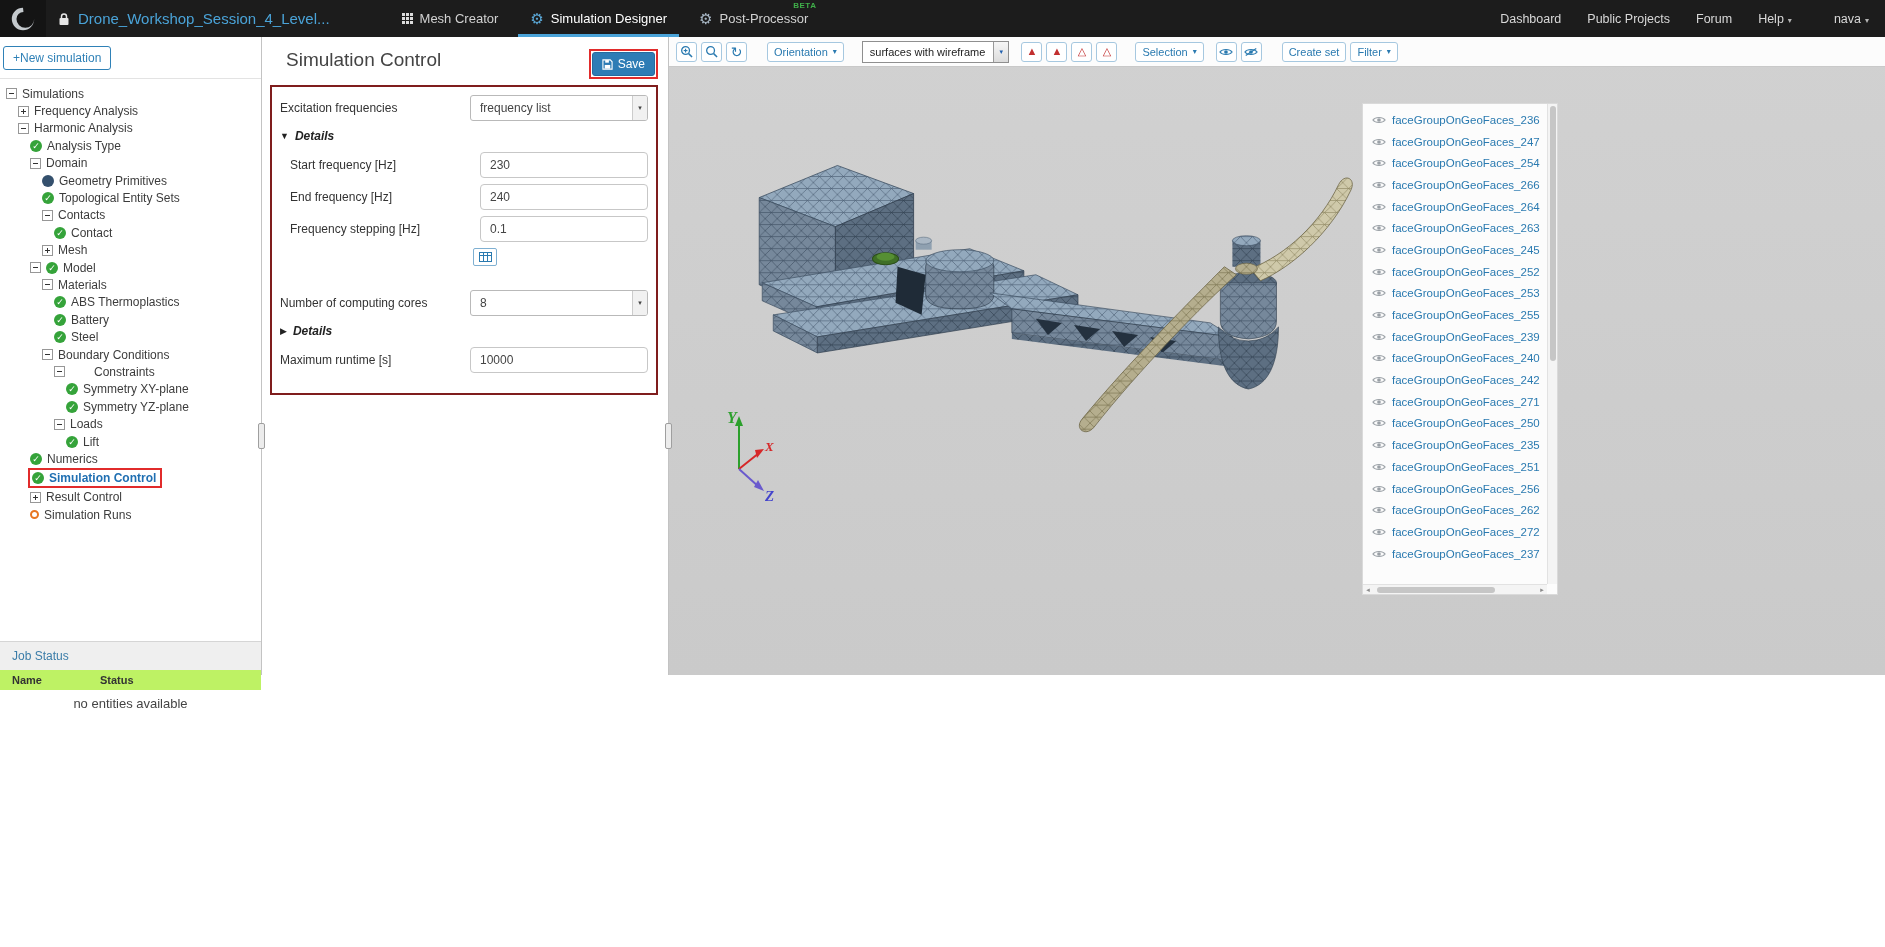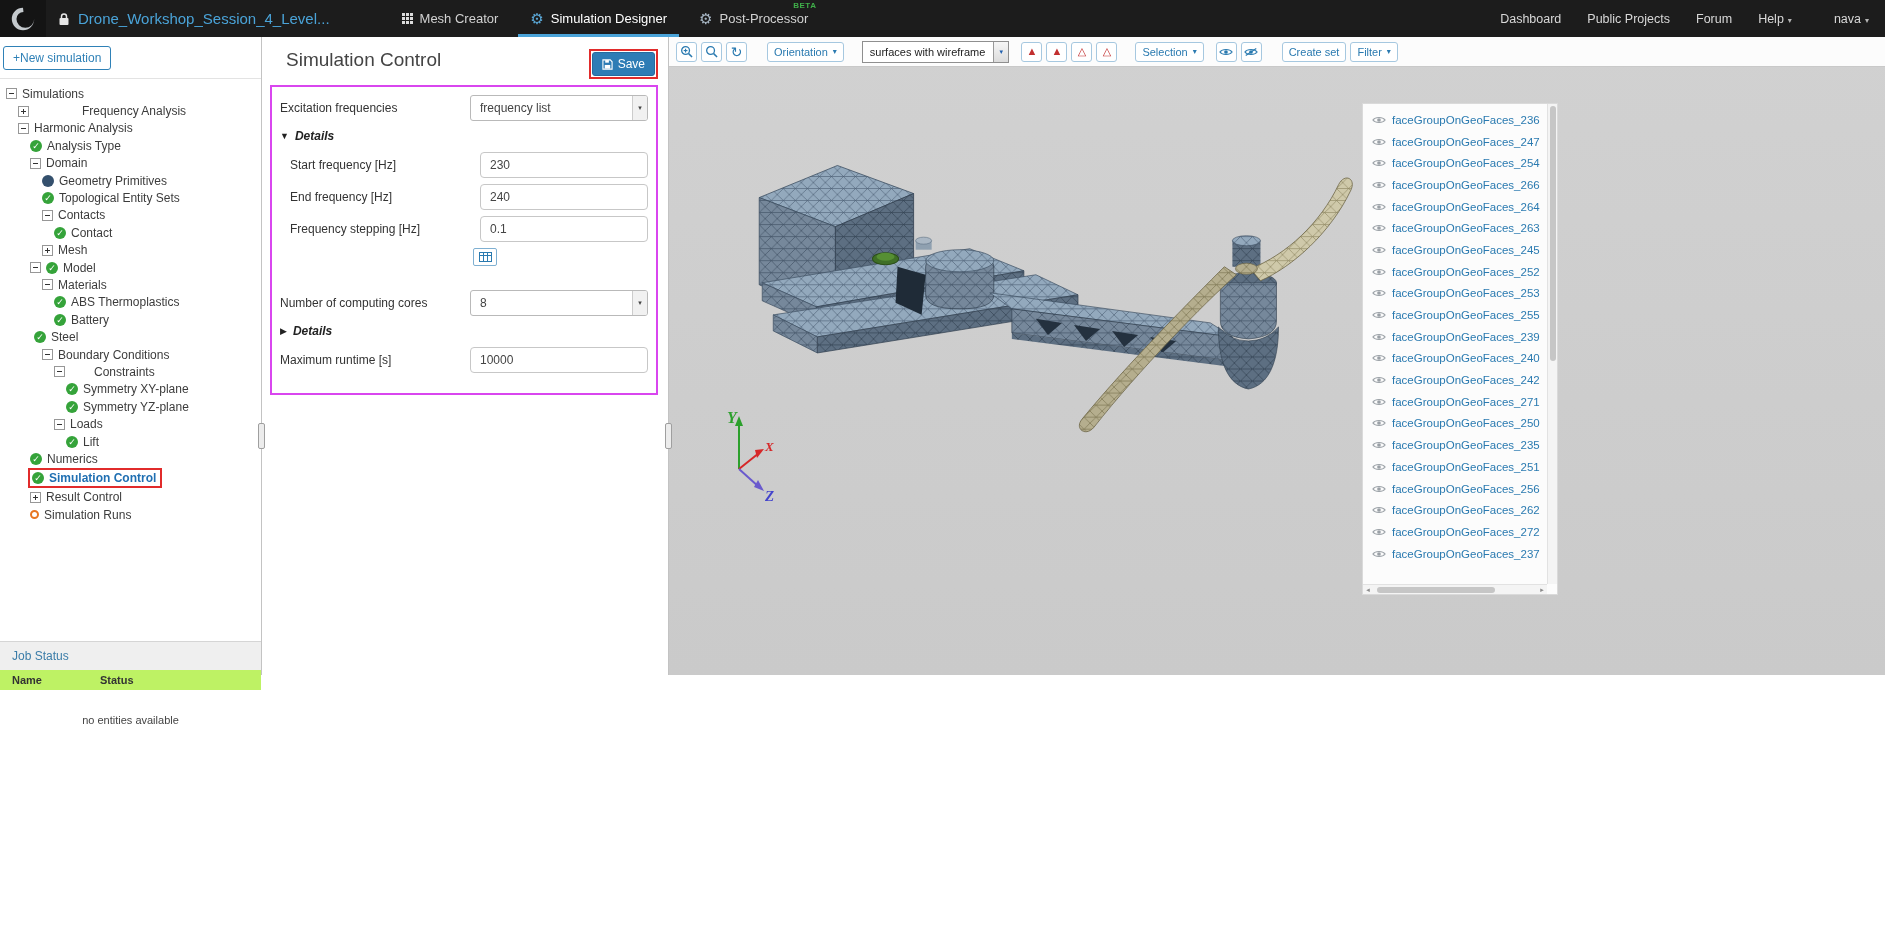--- a/index.html
+++ b/index.html
@@ -44,30 +44,30 @@
   .st-check::before { content:"✓"; }
   .st-dot { background:#34506d; }
   .st-pending { width:9px; height:9px; background:#fff; border:2.5px solid #e87622; }
   .row-box { display:inline-flex; align-items:center; }
   .red-box { border:2px solid #e12b2b; padding:1px 4px 1px 2px; margin-left:-2px; }
   .tree-row.selected .tree-label { color:#1f6fb2; font-weight:bold; }
   .job-status { position:absolute; top:604px; left:0; right:0; }
   .job-title { background:#efefef; border-top:1px solid #d5d5d5; color:#3a7ca8; font-size:12px; padding:7px 12px; }
   .job-head { display:flex; background:#bef264; font-size:11px; font-weight:bold; color:#333; padding:4px 0; }
   .job-head .c1 { width:100px; padding-left:12px; }
-  .job-empty { font-size:11px; color:#444; text-align:center; padding:24px 0; }
+  .job-empty { font-size:13px; color:#444; text-align:center; padding:6px 0; }
   .grip { position:absolute; top:386px; right:-4px; width:7px; height:26px; background:#ececec; border:1px solid #9f9f9f; border-radius:2px; z-index:6; cursor:col-resize; }
 
   
   .cpanel { width:407px; flex:none; position:relative; background:#fff; border-right:1px solid #c3c3c3; }
   .cp-head { display:flex; align-items:flex-start; justify-content:space-between; padding:12px 10px 4px 24px; }
   .cp-title { font-size:19px; color:#444; }
   .save-wrap { border:2px solid #e12b2b; padding:1px; }
   .save-btn { display:flex; align-items:center; gap:5px; background:#2e7cb5; border:1px solid #266a9d; color:#fff; font-size:12px; padding:4px 9px; border-radius:3px; cursor:pointer; font-family:inherit; }
-  .form-box { border:2px solid #d946ef; margin:2px 10px 0 8px; padding:8px 4px 14px 6px; }
+  .form-box { border:2px solid #7f1d1d; margin:2px 10px 0 8px; padding:8px 4px 14px 6px; }
   .frow { display:flex; align-items:center; margin-bottom:6px; padding-right:4px; }
   .frow .flabel { flex:1; font-size:12px; color:#333; padding-left:2px; }
   .frow.indent .flabel { padding-left:12px; }
   .details-row { display:flex; align-items:center; gap:6px; margin:8px 0 9px 2px; font-size:12px; cursor:pointer; }
   .details-caret { font-size:9px; color:#222; }
   .details-label { font-style:italic; font-weight:bold; color:#222; }
   .combo { width:178px; height:26px; border:1px solid #b9b9b9; border-radius:3px; background:#fff; display:flex; align-items:center; flex:none; cursor:pointer; overflow:hidden; }
   .combo .cval { flex:1; font-size:12px; color:#444; padding-left:9px; }
   .combo .carrow { width:15px; align-self:stretch; border-left:1px solid #ccc; background:#f1f1f1; display:flex; align-items:center; justify-content:center; font-size:7px; color:#444; }
   .tinput { width:168px; height:26px; border:1px solid #c7c7c7; border-radius:4px; font-size:12px; color:#444; padding:0 0 0 9px; font-family:inherit; flex:none; }
@@ -168,21 +168,21 @@
     <div class="new-sim-area">
       <button class="new-sim-btn">+New simulation</button>
     </div>
     <div class="tree">
         <div class="tree-row" style="padding-left: 6px;">
           <span class="tgl"></span>
           <span class="row-box">
             <span class="tree-label">Simulations</span>
           </span>
         </div>
-        <div class="tree-row" style="padding-left: 18px; gap: 48px;">
+        <div class="tree-row" style="padding-left: 18px;">
           <span class="tgl plus"></span>
           <span class="row-box">
             <span class="tree-label">Frequency Analysis</span>
           </span>
         </div>
         <div class="tree-row" style="padding-left: 18px;">
           <span class="tgl"></span>
           <span class="row-box">
             <span class="tree-label">Harmonic Analysis</span>
           </span>
@@ -247,21 +247,21 @@
             <span class="st st-check"></span>
             <span class="tree-label">ABS Thermoplastics</span>
           </span>
         </div>
         <div class="tree-row" style="padding-left: 54px;">
           <span class="row-box">
             <span class="st st-check"></span>
             <span class="tree-label">Battery</span>
           </span>
         </div>
-        <div class="tree-row" style="padding-left: 34px;">
+        <div class="tree-row" style="padding-left: 54px;">
           <span class="row-box">
             <span class="st st-check"></span>
             <span class="tree-label">Steel</span>
           </span>
         </div>
         <div class="tree-row" style="padding-left: 42px;">
           <span class="tgl"></span>
           <span class="row-box">
             <span class="tree-label">Boundary Conditions</span>
           </span>

